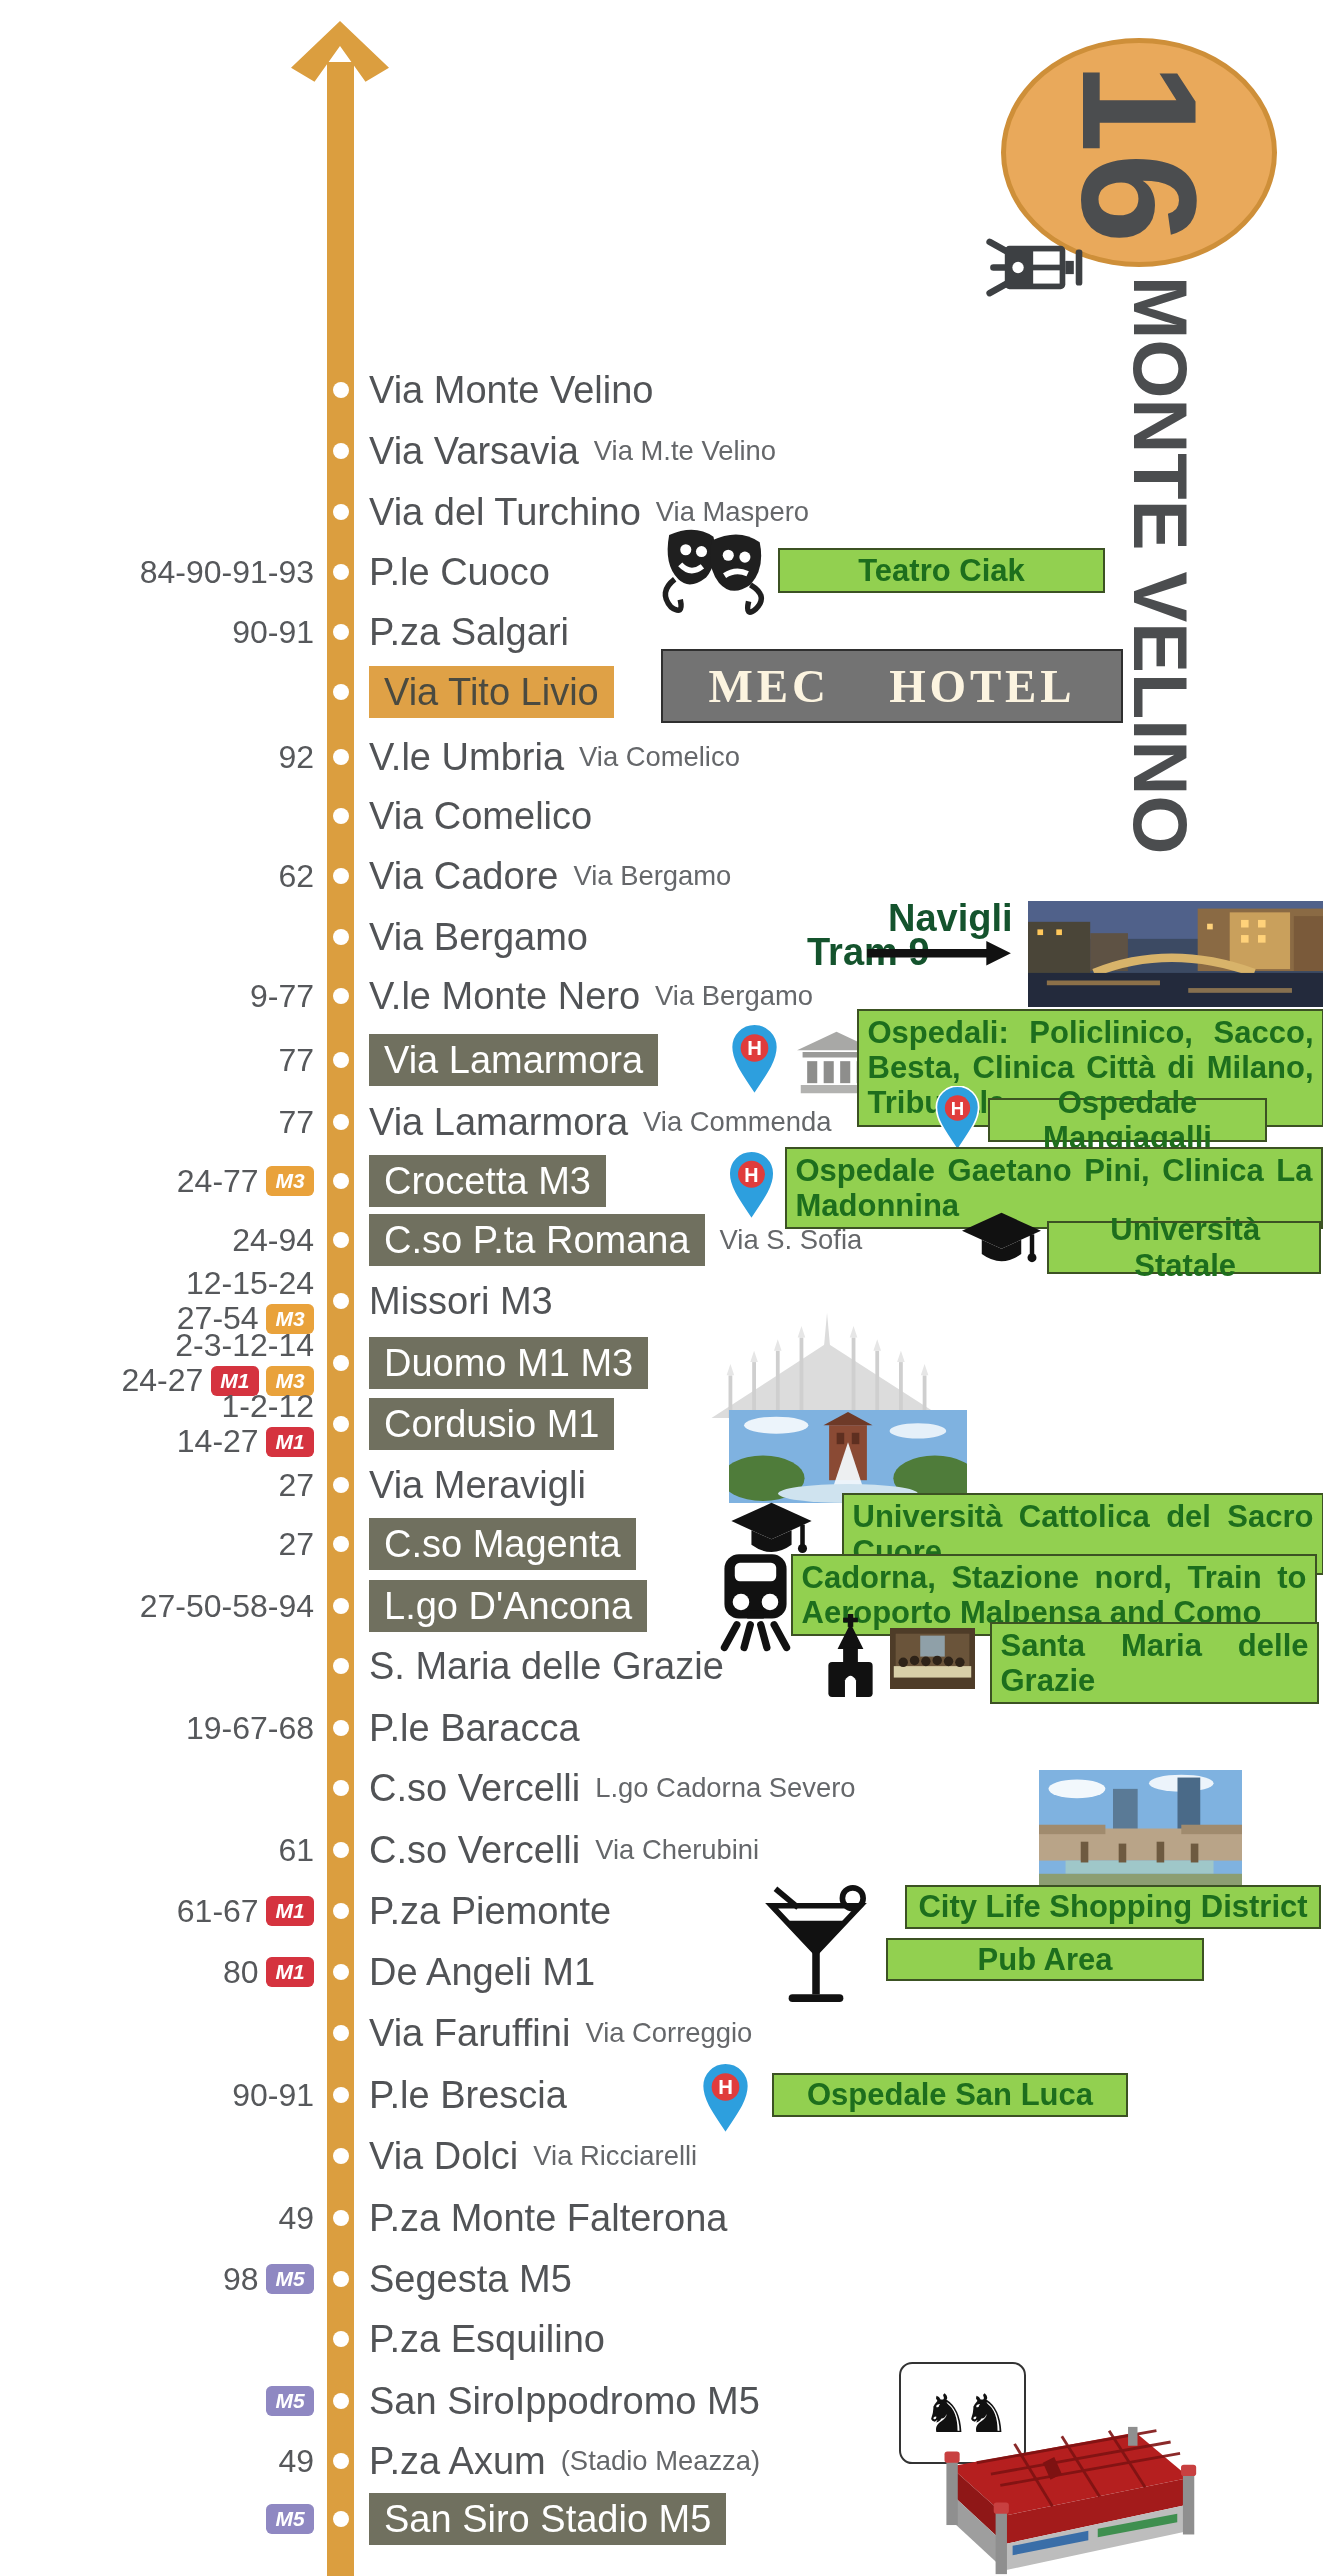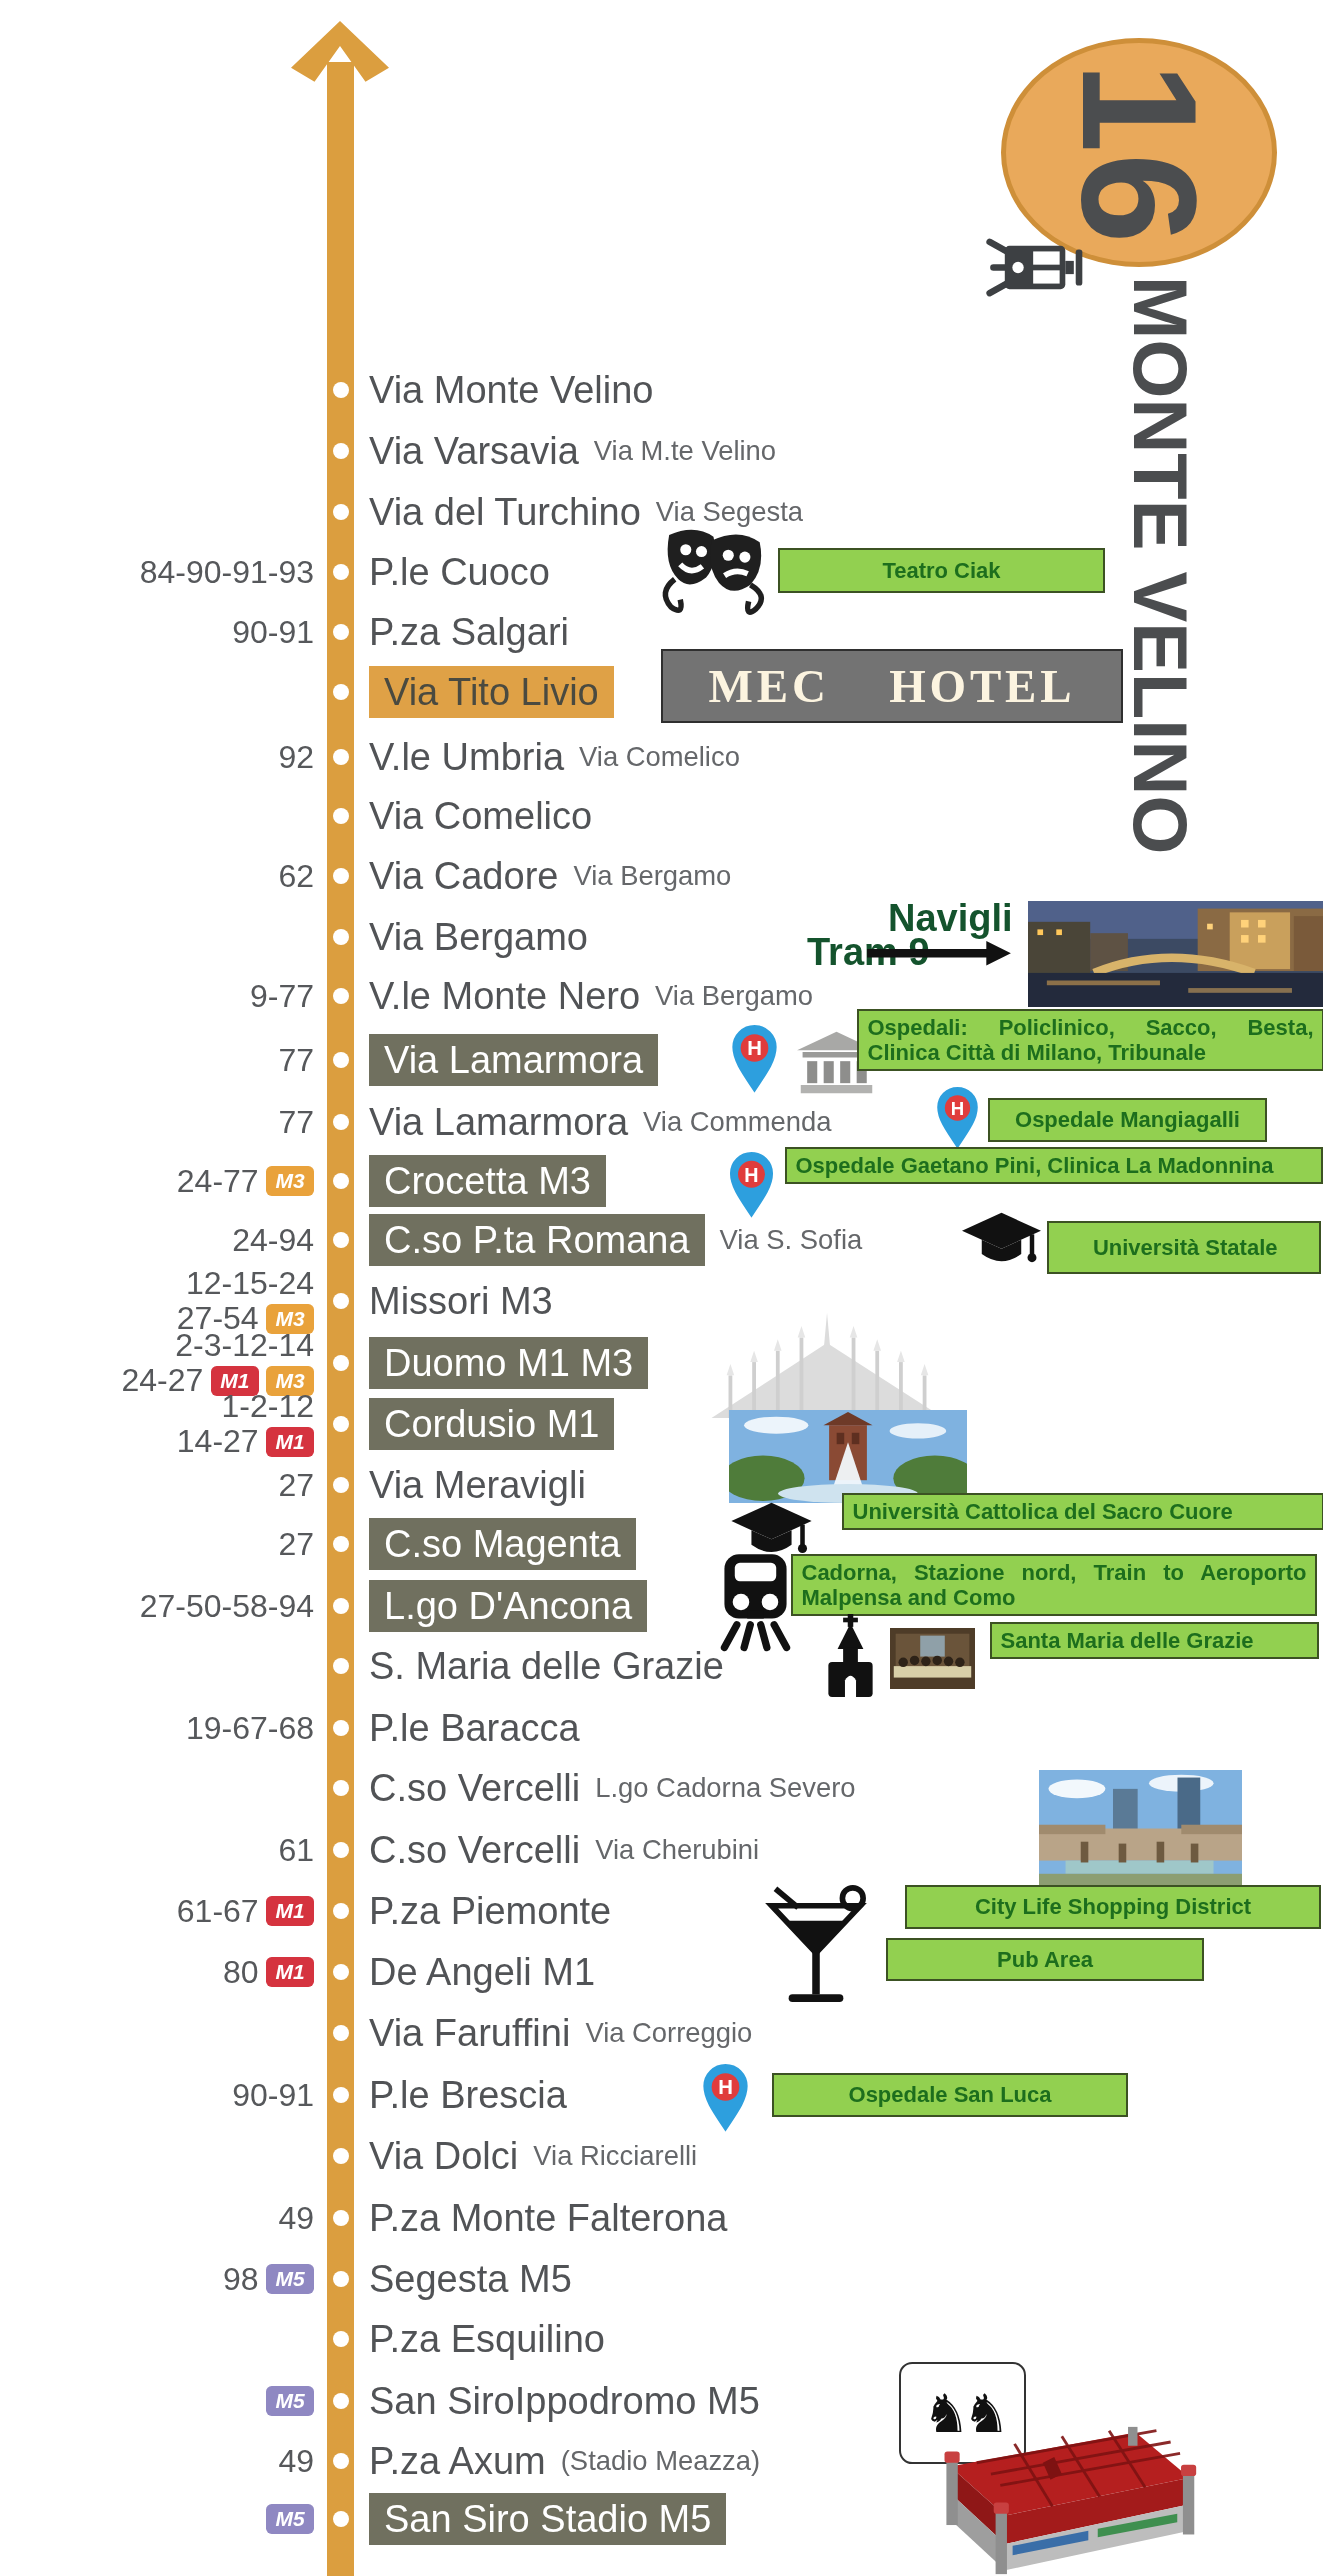--- a/index.html
+++ b/index.html
@@ -17,21 +17,21 @@
           font-size:21px;font-weight:bold;font-style:italic;text-align:center;padding:0 1.9px;}
   .mbadge.M1{background:#D5333F;}
   .mbadge.M3{background:#E9A23B;}
   .mbadge.M5{background:#8F88C2;}
   .namewrap{position:absolute;left:369px;top:0;height:62px;display:flex;align-items:center;}
   .stop-name{font-size:38px;color:#515356;font-weight:500;white-space:nowrap;}
   .stop-name.hl-orange{background:#DFA146;color:#4A4A40;padding:4.7px 15px;}
   .stop-name.hl-gray{background:#70705F;color:#ffffff;padding:4.7px 15px;}
   .sub{font-size:27.4px;color:#65676A;margin-left:15px;white-space:nowrap;font-weight:500;}
   .greenbox{position:absolute;background:#92D050;border:2.8px solid #3C5223;color:#1D6E1D;font-weight:bold;
-            font-size:22px;line-height:1.14;padding:3.8px 8.5px;box-sizing:border-box;text-align:justify;}
+            font-size:31px;line-height:1.14;padding:3.8px 8.5px;box-sizing:border-box;text-align:justify;}
   .greenbox.center{text-align:center;display:flex;align-items:center;justify-content:center;padding:0 7.6px;}
   .hotelbox{position:absolute;background:#737373;border:2.8px solid #2F2F2F;display:flex;align-items:center;
             justify-content:center;font-family:"Liberation Serif",serif;color:#FCF4E0;font-weight:600;
             font-size:47px;letter-spacing:3.8px;word-spacing:44px;box-sizing:border-box;}
   .freelabel{position:absolute;color:#14532d;font-weight:bold;white-space:nowrap;font-size:38px;}
   .iconwrap,.photowrap,.arrowwrap{position:absolute;}
   .iconwrap svg,.photowrap svg,.arrowwrap svg{width:100%;height:100%;display:block;}
   .horsebox{width:100%;height:100%;border:2.8px solid #333;border-radius:13.2px;background:#fff;display:flex;
             align-items:center;justify-content:center;font-size:53px;color:#111;letter-spacing:-7.6px;box-sizing:border-box;}
   .oval{position:absolute;left:1001px;top:38px;width:276px;height:229px;background:#E9A95B;
@@ -77,21 +77,21 @@
         <div class="namewrap">
           <span class="stop-name">Via Varsavia</span>
           <span class="sub">Via M.te Velino</span>
         </div>
       </div>
       <div class="stop-row" style="top: 481px;">
         <div class="nums"></div>
         <div class="dot"></div>
         <div class="namewrap">
           <span class="stop-name">Via del Turchino</span>
-          <span class="sub">Via Segesta</span>
+          <span class="sub">Via Maspero</span>
         </div>
       </div>
       <div class="stop-row" style="top: 541px;">
         <div class="nums">
           <div class="numline">
             <span>84-90-91-93</span>
           </div>
         </div>
         <div class="dot"></div>
         <div class="namewrap">

